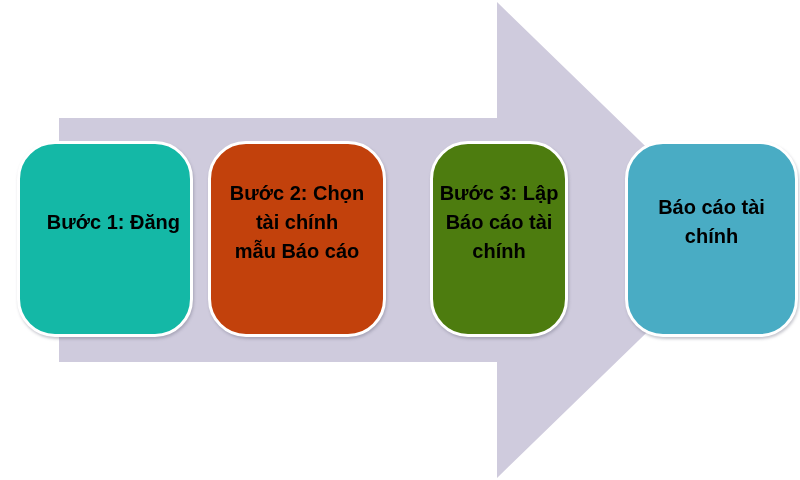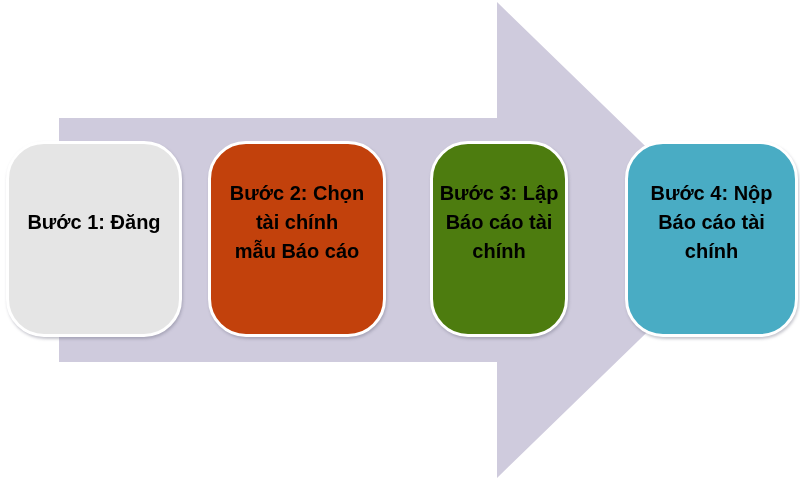--- a/index.html
+++ b/index.html
@@ -40,21 +40,21 @@
 </style>
 </head>
 <body>
 
 <div class="canvas">
 
   <svg class="arrow-svg" viewBox="0 0 800 480" aria-hidden="true">
     <polygon points="59,118 497,118 497,2 742,240 497,478 497,362 59,362" fill="#cfcbdd"></polygon>
   </svg>
 
-  <div class="step" style="left: 6px; width: 176px; background-color: #e5e5e5;">
+  <div class="step" style="left: 17px; width: 176px; background-color: #14b8a6; justify-content: flex-end;">
     <div class="step-label">
       <span class="ln">Bước 1: Đăng</span>
     </div>
   </div>
 
   <div class="step" style="left: 208px; width: 178px; background-color: #c2410c;">
     <div class="step-label">
       <span class="ln">Bước 2: Chọn</span>
       <span class="ln">tài chính</span>
       <span class="ln">mẫu Báo cáo</span>
@@ -64,19 +64,18 @@
   <div class="step" style="left: 414px; width: 138px; background-color: #4d7c0f; margin-left: 16px;">
     <div class="step-label">
       <span class="ln">Bước 3: Lập</span>
       <span class="ln">Báo cáo tài</span>
       <span class="ln">chính</span>
     </div>
   </div>
 
   <div class="step" style="left: 625px; width: 173px; background-color: rgb(73, 172, 196);">
     <div class="step-label">
-      <span class="ln">Bước 4: Nộp</span>
       <span class="ln">Báo cáo tài</span>
       <span class="ln">chính</span>
     </div>
   </div>
 
 </div>
 
 </body></html>

